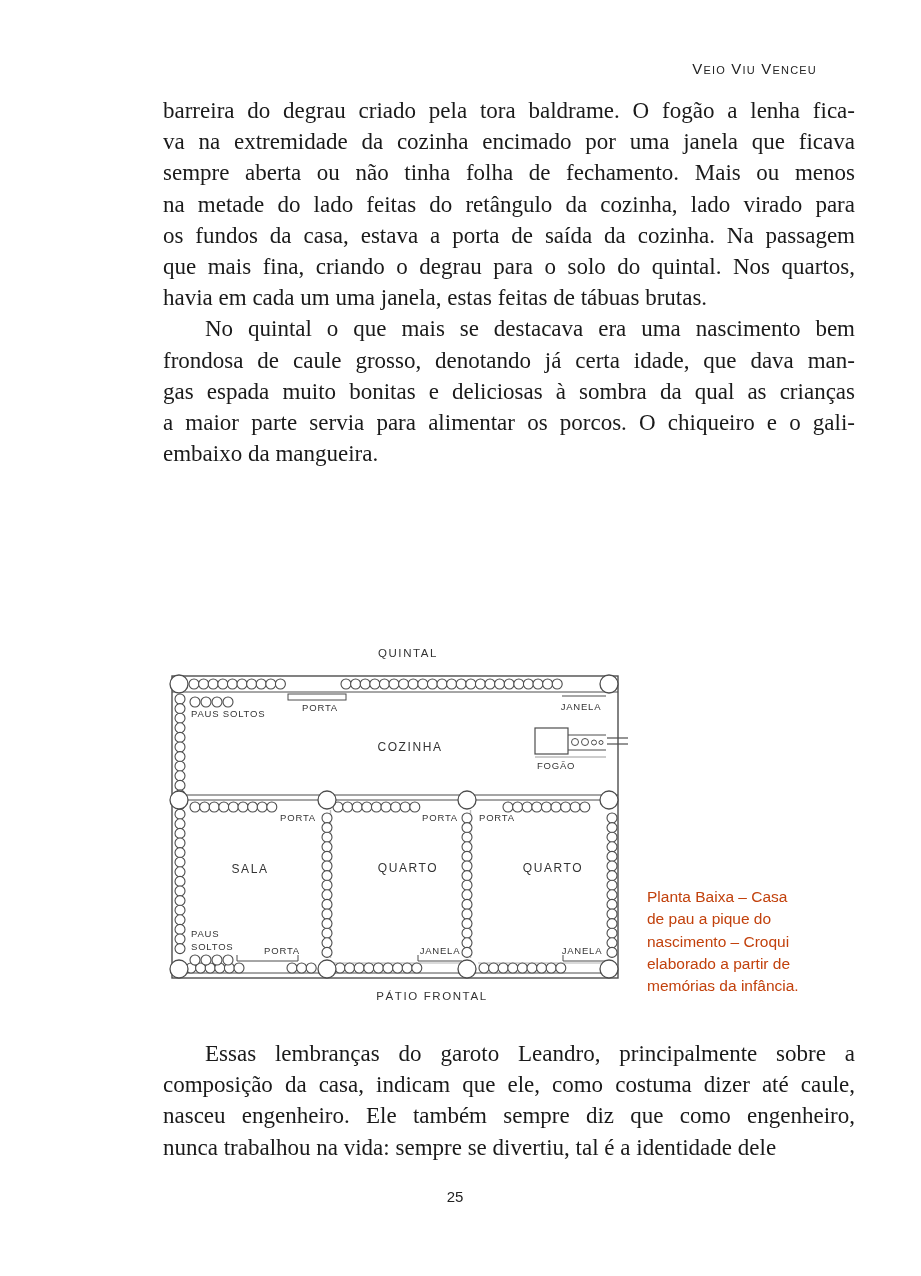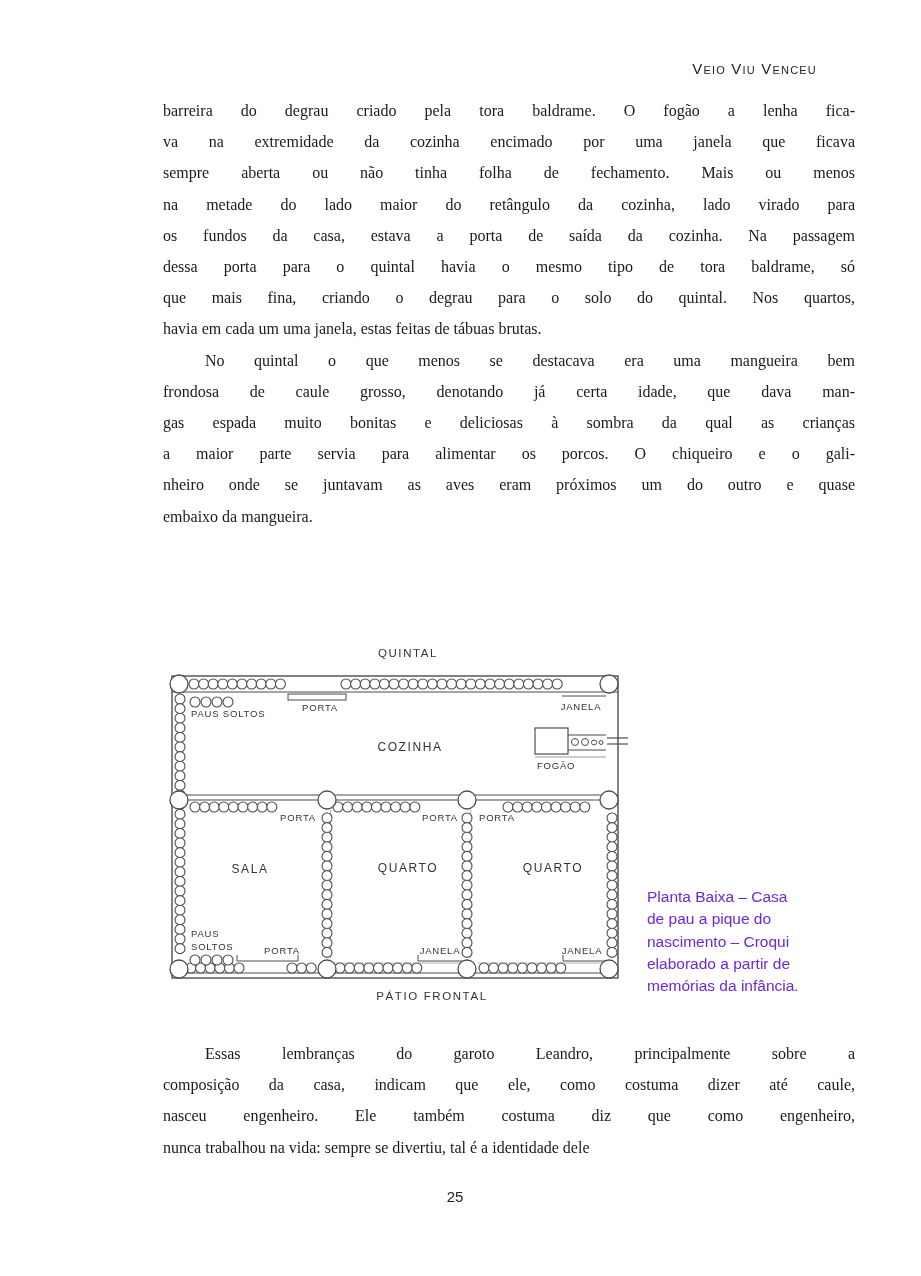--- a/index.html
+++ b/index.html
@@ -5,63 +5,61 @@
   html,body{margin:0;padding:0;}
   body{
     width:921px;height:1276px;background:#ffffff;position:relative;
     font-family:"Liberation Serif", serif;color:#1a1a1a;overflow:hidden;
   }
   .running-head{
     position:absolute;top:60px;right:104px;
     font-family:"Liberation Sans", sans-serif;
     font-variant:small-caps;font-size:15px;letter-spacing:1.2px;color:#222;
   }
-  .body-text{position:absolute;left:163px;width:692px;font-size:16px;line-height:31.2px;}
+  .body-text{position:absolute;left:163px;width:692px;font-size:23px;line-height:31.2px;}
   .body-text-top{top:95px;}
   .body-text-bottom{top:1038px;}
   .para .line{text-align:justify;text-align-last:justify;}
   .para .line.last{text-align-last:left;}
   .para.indent .line:first-child{text-indent:42px;}
   .plan-svg{position:absolute;left:160px;top:638px;width:480px;height:372px;}
   .plan-svg text{fill:#333;font-family:"Liberation Sans", sans-serif;}
   .dlbl{font-size:9.5px;letter-spacing:0.8px;}
   .droom{font-size:12px;letter-spacing:1.6px;}
   .dtitle{font-size:11.5px;letter-spacing:1.6px;}
   .figure-caption{
     position:absolute;left:647px;top:886px;width:172px;
-    font-family:"Liberation Sans", sans-serif;font-size:15.5px;line-height:22.3px;color:#6d28d9;
+    font-family:"Liberation Sans", sans-serif;font-size:15.5px;line-height:22.3px;color:#c2410c;
   }
   .page-number{
     position:absolute;left:0;top:1188px;width:854px;text-align:center;
     font-family:"Liberation Sans", sans-serif;font-size:15px;color:#222;
   }
   .page-number span{position:relative;left:28px;}
 </style>
 </head>
 <body>
 
 <div class="running-head">Veio Viu Venceu</div>
 
 <div class="body-text body-text-top">
     <div class="para">
       <div class="line">barreira do degrau criado pela tora baldrame. O fogão a lenha fica-</div>
       <div class="line">va na extremidade da cozinha encimado por uma janela que ficava</div>
       <div class="line">sempre aberta ou não tinha folha de fechamento. Mais ou menos</div>
-      <div class="line">na metade do lado maior do retângulo da cozinha, lado virado para</div>
+      <div class="line">na metade do lado feitas do retângulo da cozinha, lado virado para</div>
       <div class="line">os fundos da casa, estava a porta de saída da cozinha. Na passagem</div>
-      <div class="line">dessa porta para o quintal havia o mesmo tipo de tora baldrame, só</div>
       <div class="line">que mais fina, criando o degrau para o solo do quintal. Nos quartos,</div>
       <div class="line last">havia em cada um uma janela, estas feitas de tábuas brutas.</div>
     </div>
     <div class="para indent">
-      <div class="line">No quintal o que menos se destacava era uma mangueira bem</div>
+      <div class="line">No quintal o que mais se destacava era uma nascimento bem</div>
       <div class="line">frondosa de caule grosso, denotando já certa idade, que dava man-</div>
       <div class="line">gas espada muito bonitas e deliciosas à sombra da qual as crianças</div>
       <div class="line">a maior parte servia para alimentar os porcos. O chiqueiro e o gali-</div>
-      <div class="line">nheiro onde se juntavam as aves eram próximos um do outro e quase</div>
       <div class="line last">embaixo da mangueira.</div>
     </div>
   </div>
 
 <svg class="plan-svg" viewBox="160 638 480 372" xmlns="http://www.w3.org/2000/svg">
   <g id="dlines">
       <rect x="172" y="676" width="446" height="302" fill="none" stroke="#4d4d4d" stroke-width="1.4"></rect>
       <line x1="172" y1="692" x2="618" y2="692" stroke="#4d4d4d" stroke-width="1"></line>
       <line x1="172" y1="795" x2="618" y2="795" stroke="#4d4d4d" stroke-width="1.2"></line>
       <line x1="172" y1="800" x2="618" y2="800" stroke="#4d4d4d" stroke-width="1"></line>
@@ -301,18 +299,18 @@
     <div>de pau a pique do</div>
     <div>nascimento – Croqui</div>
     <div>elaborado a partir de</div>
     <div>memórias da infância.</div>
   </div>
 
 <div class="body-text body-text-bottom">
     <div class="para indent">
       <div class="line">Essas lembranças do garoto Leandro, principalmente sobre a</div>
       <div class="line">composição da casa, indicam que ele, como costuma dizer até caule,</div>
-      <div class="line">nasceu engenheiro. Ele também costuma diz que como engenheiro,</div>
+      <div class="line">nasceu engenheiro. Ele também sempre diz que como engenheiro,</div>
       <div class="line last">nunca trabalhou na vida: sempre se divertiu, tal é a identidade dele</div>
     </div>
   </div>
 
 <div class="page-number"><span>25</span></div>
 
 </body></html>

